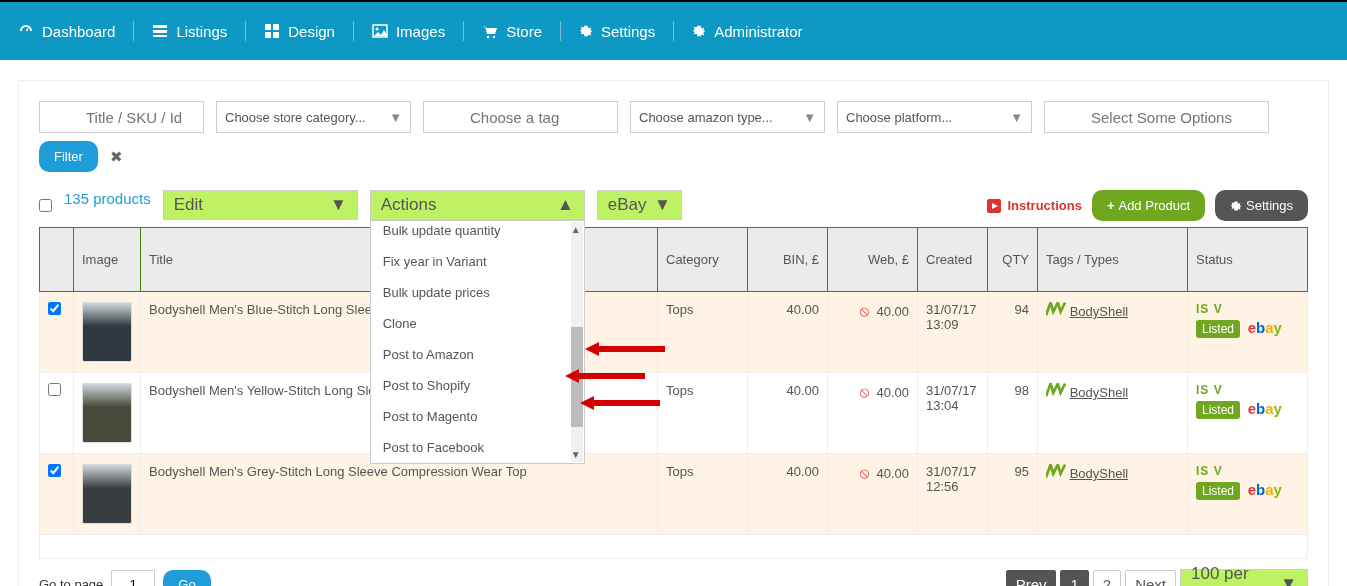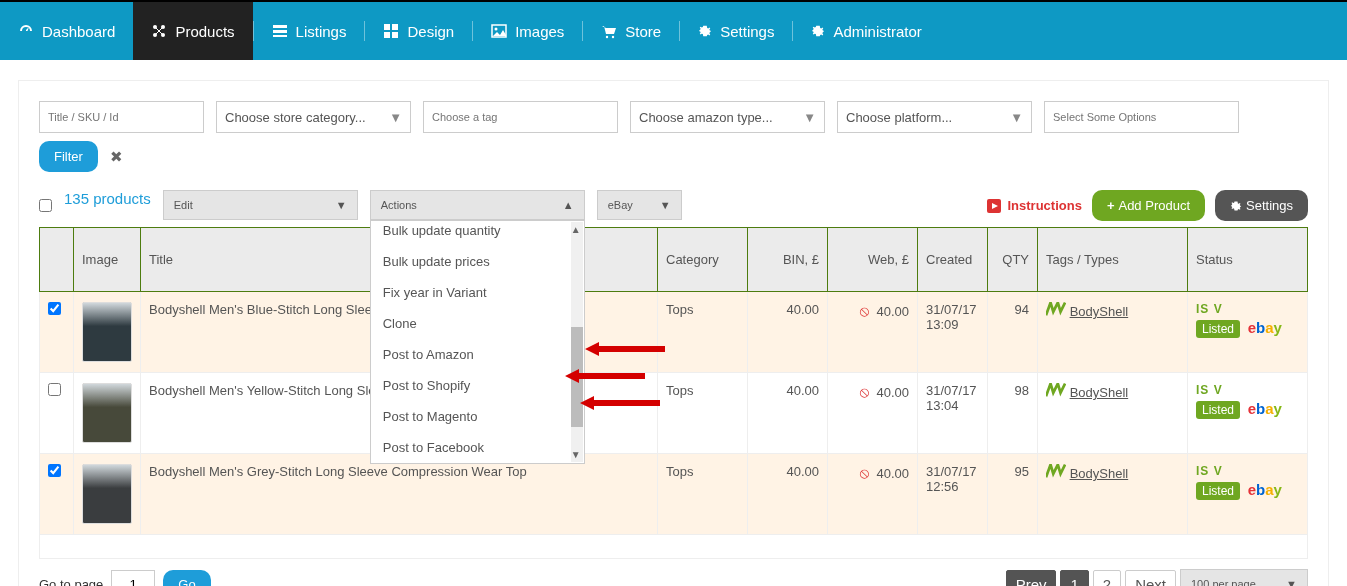--- a/index.html
+++ b/index.html
@@ -5,32 +5,32 @@
   * { box-sizing: border-box; margin: 0; padding: 0; }
   body { font-family: "Helvetica Neue", Arial, sans-serif; font-size: 13px; color: #333; background: #fff; width: 1347px; }
   .topnav { background: #0e99c4; border-top: 2px solid #000; display: flex; height: 60px; align-items: stretch; }
   .topnav .item { display: flex; align-items: center; padding: 0 18px; color: #fff; font-size: 15px; cursor: pointer; position: relative; }
   .topnav .item.active { background: #222; }
   .topnav .sep { width: 1px; background: rgba(255,255,255,.4); align-self: center; height: 20px; }
   .topnav .item svg { margin-right: 8px; }
   .page { padding: 20px 20px 10px 20px; background: #fff; margin: 0 18px; border: 1px solid #eee; }
   .filterbar { display: flex; gap: 12px; flex-wrap: wrap; }
   .in { border: 1px solid #ccc; background: #fff; height: 32px; padding: 0 8px; font-size: 13px; color: #555; display: flex; align-items: center; justify-content: space-between; }
-  .in input { border: 0; outline: 0; width: 100%; font-size: 11px; color: #555; }
+  .in input { border: 0; outline: 0; width: 100%; font-size: 15px; color: #555; margin-left: 38px; }
   .in .caret { color: #888; }
   .filter-actions { margin-top: 8px; display: flex; align-items: center; gap: 12px; margin-bottom: 18px; }
   .btn { display: inline-flex; align-items: center; padding: 7px 14px; border-radius: 10px; font-size: 13px; cursor: pointer; border: 1px solid transparent; }
   .btn-blue { background: #1e9dd9; color: #fff; }
   .btn-green { background: #6fa721; color: #fff; }
   .btn-dark { background: #555; color: #fff; }
   .clear-x { color: #666; font-size: 15px; cursor: pointer; }
   .toolbar { display: flex; gap: 12px; margin-bottom: 6px; }
   .toolbar-right { margin-left: auto; display: flex; gap: 10px; align-items: center; }
   .count-link { color: #1e9dd9; font-size: 15px; }
-  .select-box { border: 1px solid #ccc; height: 30px; display: flex; align-items: center; padding: 0 10px; color: #555; font-size: 11px; background: #e5e5e5; justify-content: space-between; }
+  .select-box { border: 1px solid #ccc; height: 30px; display: flex; align-items: center; padding: 0 10px; color: #555; font-size: 17px; background: #bef264; justify-content: space-between; }
   .instr { color: #d33; font-weight: bold; display: flex; align-items: center; gap: 6px; }
   table.prod { width: 100%; border-collapse: collapse; }
   table.prod th { background: #ebebeb; font-weight: normal; color: #555; padding: 24px 8px; text-align: left; border: 1px solid #4d7c0f; font-size: 13px; }
   table.prod td { padding: 10px 8px; border: 1px solid #eee; vertical-align: top; font-size: 13px; color: #555; }
   table.prod tr.sel td { background: #fff3e5; }
   .thumb { width: 50px; height: 60px; background: linear-gradient(180deg,#d0d7db 0%, #2e3a40 40%, #2e3a40 100%); border: 1px solid #ddd; border-radius: 2px; }
   .thumb.yellow { background: linear-gradient(180deg,#d0d7db 0%, #47493a 40%, #47493a 100%); }
   .thumb.grey { background: linear-gradient(180deg,#d0d7db 0%, #3a3d3f 40%, #3a3d3f 100%); }
   .status-is-v { color: #6fa721; font-weight: bold; font-size: 12px; letter-spacing: 1px; }
   .badge-listed { background: #6fa721; color: #fff; padding: 2px 6px; border-radius: 3px; font-size: 12px; display: inline-block; margin-top: 4px; }
@@ -60,30 +60,20 @@
 </head>
 <body>
 
 <div class="topnav">
   <div class="item">
     <svg width="16" height="16" viewBox="0 0 16 16" fill="#fff">
         <path d="M8 2a6 6 0 00-6 6h2a4 4 0 118 0h2a6 6 0 00-6-6zm0 5l3-3-1.5 4H8z"></path>
       </svg>
     <span>Dashboard</span>
   </div>
-  <div class="item active">
-    <svg width="16" height="16" viewBox="0 0 16 16" fill="#fff">
-        <circle cx="4" cy="4" r="2"></circle>
-        <circle cx="12" cy="4" r="2"></circle>
-        <circle cx="4" cy="12" r="2"></circle>
-        <circle cx="12" cy="12" r="2"></circle>
-        <path d="M4 4l8 8M12 4l-8 8" stroke="#fff" stroke-width="1"></path>
-      </svg>
-    <span>Products</span>
-  </div>
   <div class="sep"></div>
   <div class="item">
     <svg width="16" height="16" viewBox="0 0 16 16" fill="#fff">
         <rect x="1" y="2" width="14" height="3"></rect>
         <rect x="1" y="7" width="14" height="3"></rect>
         <rect x="1" y="12" width="14" height="2"></rect>
       </svg>
     <span>Listings</span>
   </div>
   <div class="sep"></div>
@@ -146,21 +136,21 @@
       <input style="color: rgb(153, 153, 153);" placeholder="Choose a tag">
     </div>
     <div class="in" style="width:195px">
       <span>Choose amazon type...</span>
       <span class="caret">▼</span>
     </div>
     <div class="in" style="width:195px">
       <span>Choose platform...</span>
       <span class="caret">▼</span>
     </div>
-    <div class="in" style="width:195px">
+    <div class="in" style="width:225px">
       <input style="color: rgb(153, 153, 153);" placeholder="Select Some Options">
     </div>
   </div>
 
   <div class="filter-actions">
     <span class="btn btn-blue">Filter</span>
     <span class="clear-x">✖</span>
   </div>
 
   <div class="toolbar">
@@ -171,22 +161,22 @@
       <span class="caret">▼</span>
     </div>
 
     <div class="actions-wrap">
       <div class="select-box" style="width:215px">
         <span>Actions</span>
         <span class="caret">▲</span>
       </div>
       <div class="dropdown">
         <div class="dd-item" style="padding-top:2px">Bulk update quantity</div>
+        <div class="dd-item">Fix year in Variant</div>
         <div class="dd-item">Bulk update prices</div>
-        <div class="dd-item">Fix year in Variant</div>
         <div class="dd-item">Clone</div>
         <div class="dd-item">Post to Amazon</div>
         <div class="dd-item">Post to Shopify</div>
         <div class="dd-item">Post to Magento</div>
         <div class="dd-item">Post to Facebook</div>
 
         <div class="dd-scroll">
           <span class="dd-arrow-up">▲</span>
           <div class="dd-thumb" style="top:105px;height:100px"></div>
           <span class="dd-arrow-dn">▼</span>

